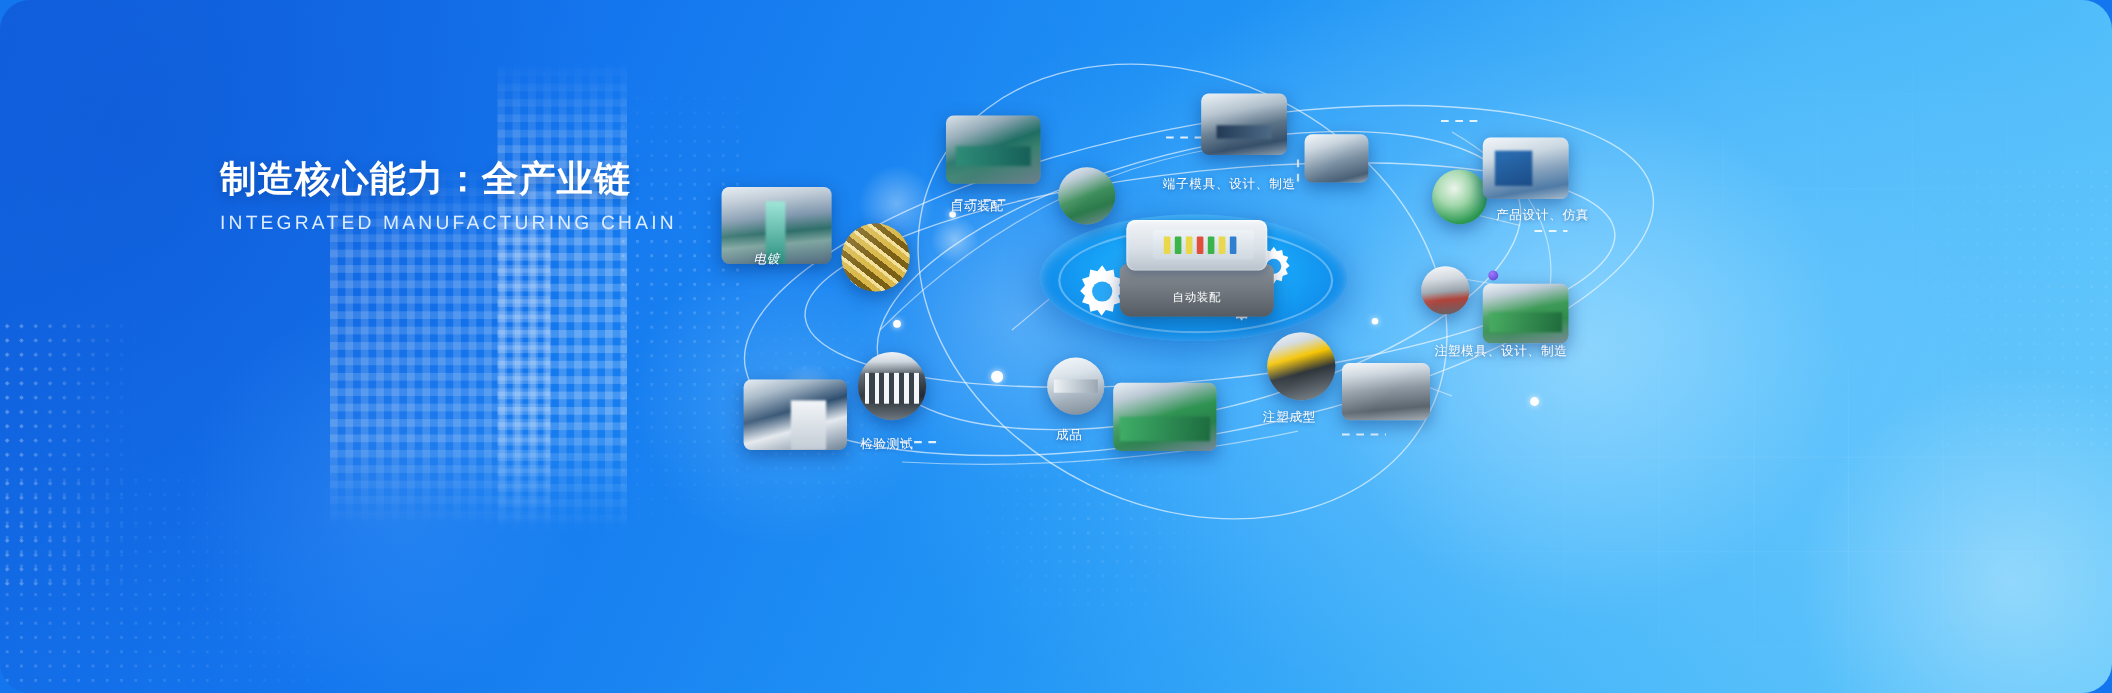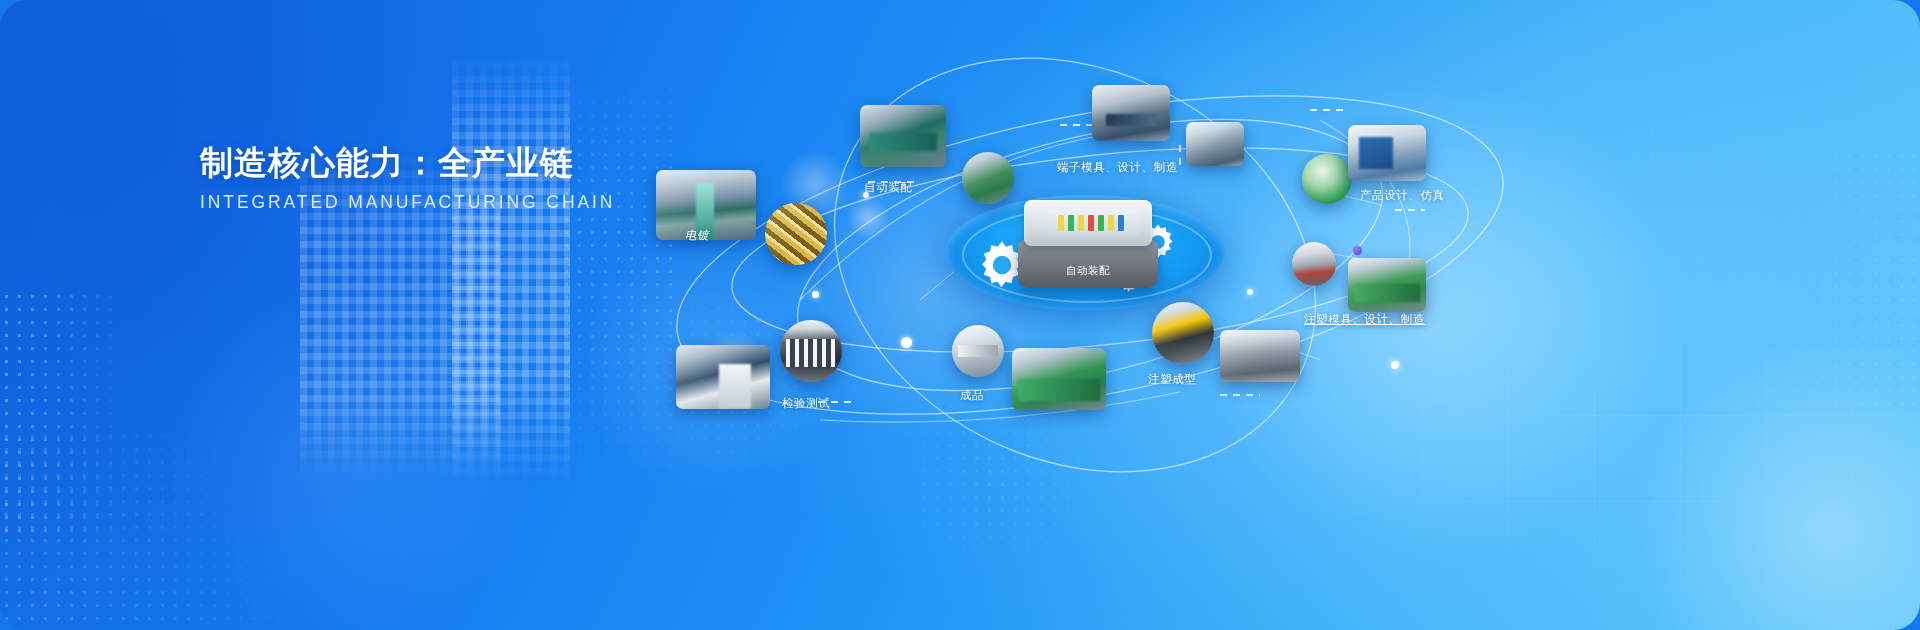--- a/index.html
+++ b/index.html
@@ -358,21 +358,21 @@
       <div class="nlabel" style="left:740px;top:188px;">产品设计、仿真</div>
     </div>
 
     <div class="node">
       <div class="thumb circ p-moldblk" style="left:672px;top:242px;width:44px;height:44px;">
         <div class="imgshine"></div>
       </div>
       <div class="thumb p-factory" style="left:728px;top:258px;width:78px;height:54px;">
         <div class="imgshine"></div>
       </div>
-      <div class="nlabel" style="left:684px;top:312px;text-decoration:underline;">注塑模具、设计、制造</div>
+      <div class="nlabel" style="left:684px;top:312px;">注塑模具、设计、制造</div>
     </div>
 
     <div class="node">
       <div class="thumb circ p-injmach" style="left:532px;top:302px;width:62px;height:62px;">
         <div class="imgshine"></div>
       </div>
       <div class="nlabel" style="left:528px;top:372px;">注塑成型</div>
     </div>
 
     <div class="node">

